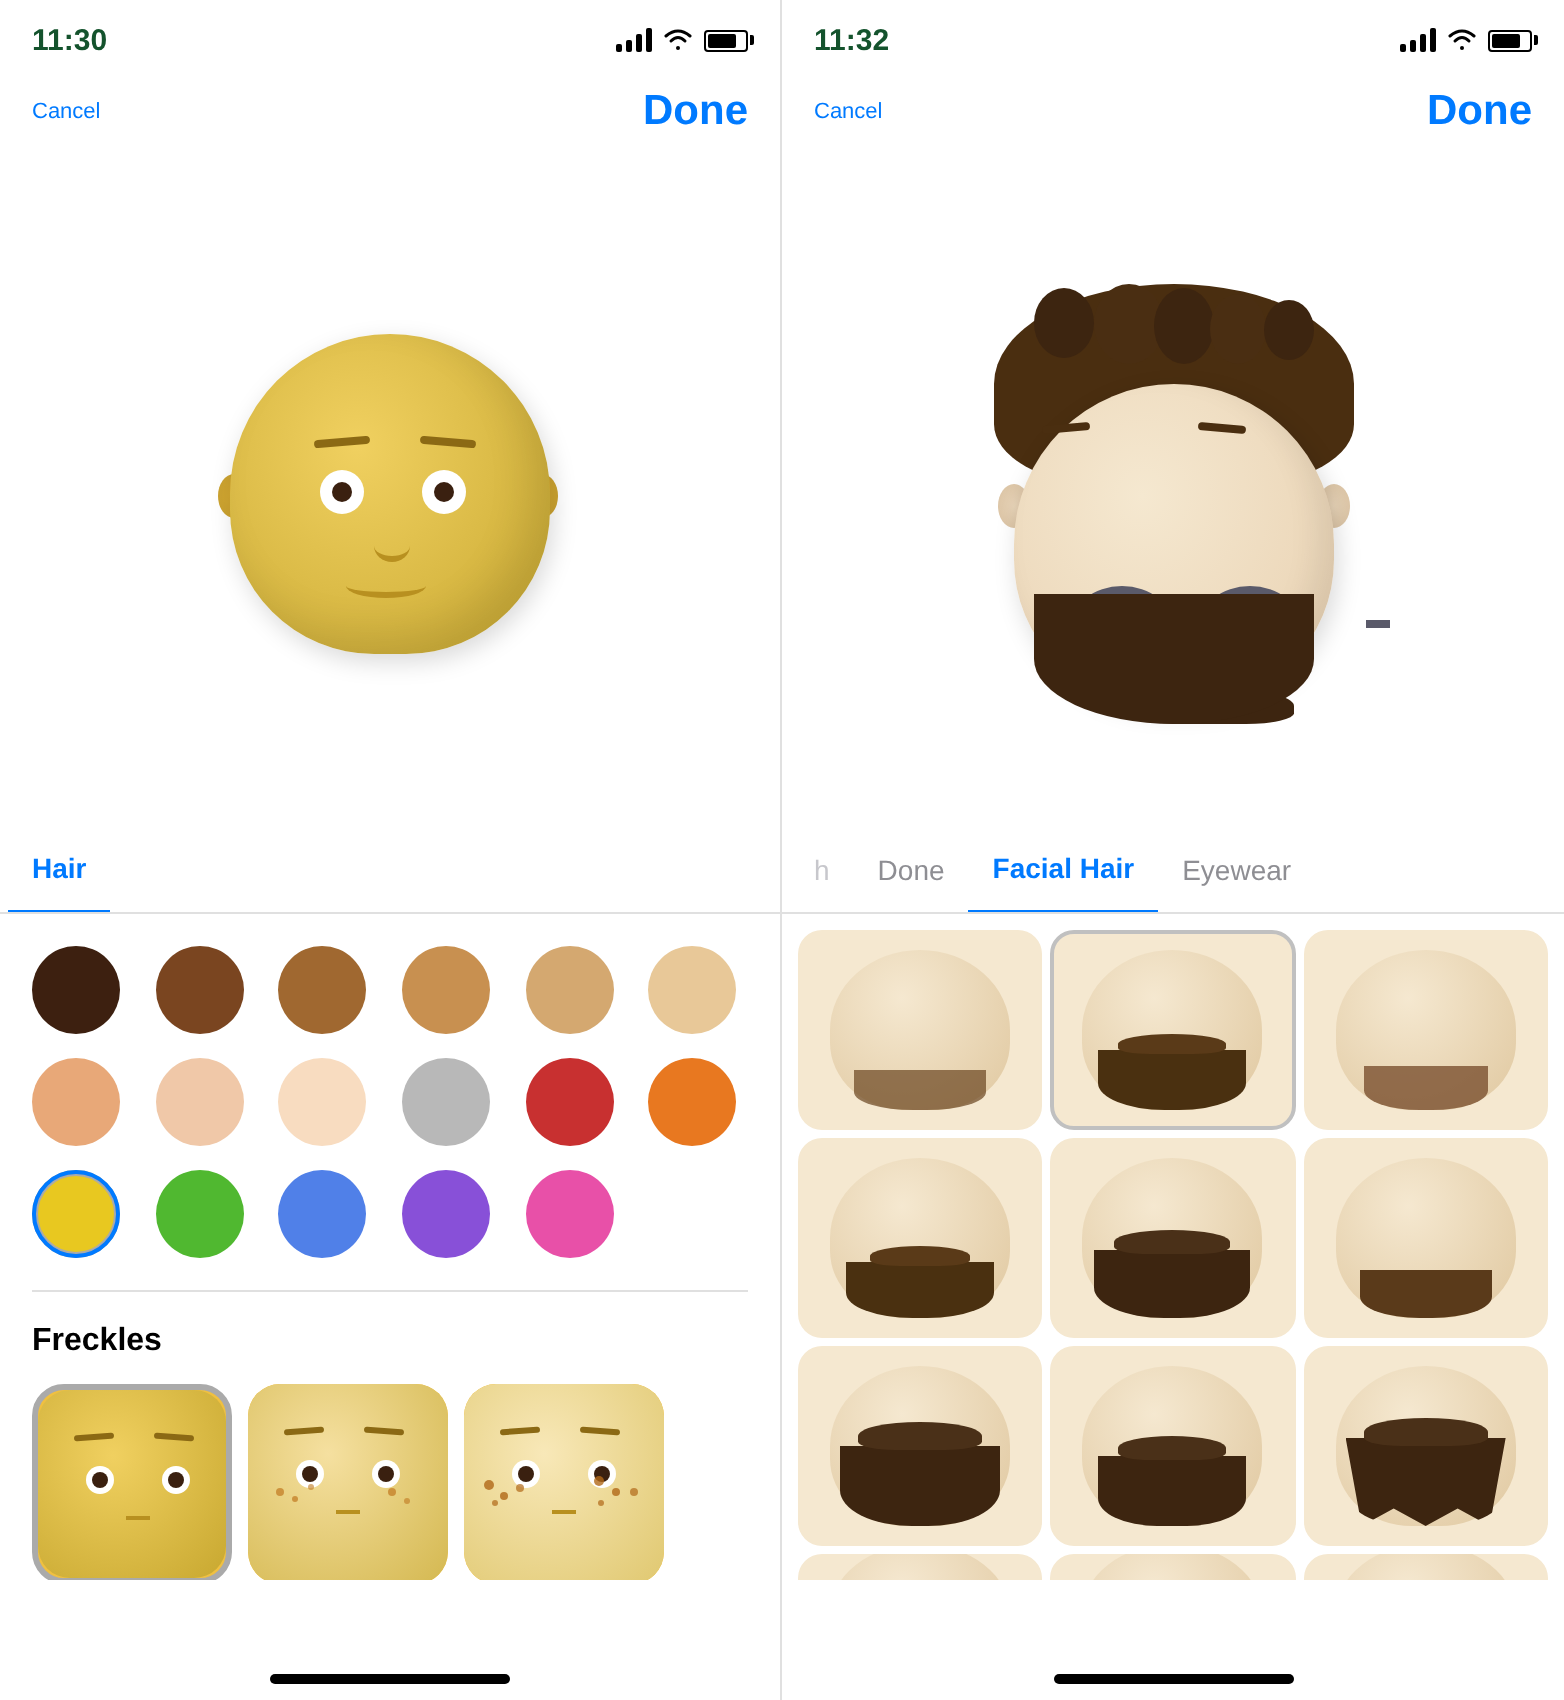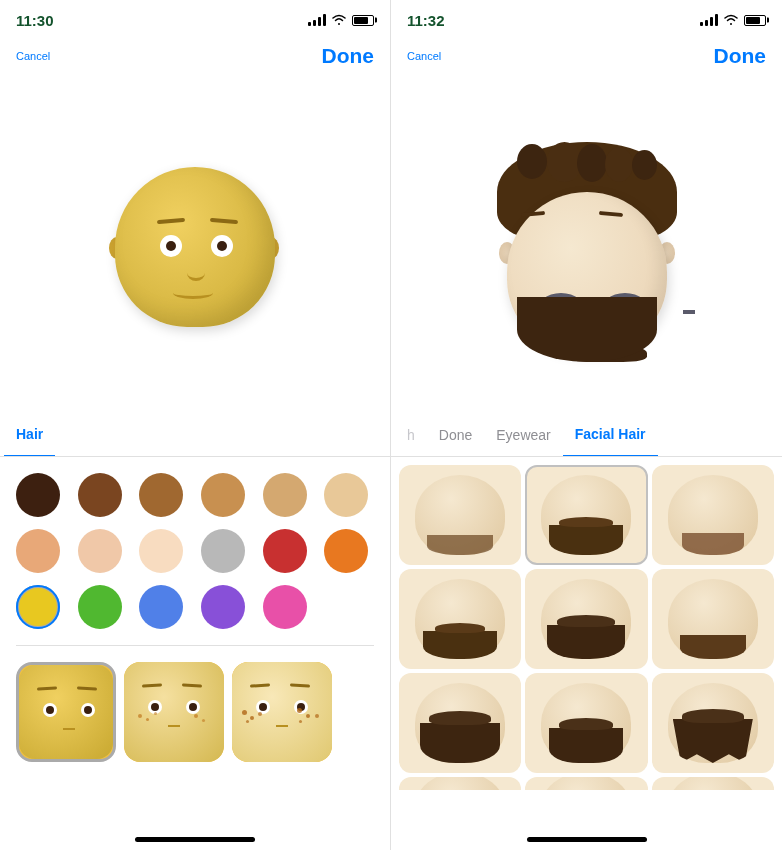--- a/index.html
+++ b/index.html
@@ -681,20 +681,21 @@
 
       <div class="color-swatch selected-light" style="background:#e8c820; border: 3px solid #aaa;"></div>
       <div class="color-swatch" style="background:#50b830;"></div>
       <div class="color-swatch" style="background:#5080e8;"></div>
       <div class="color-swatch" style="background:#8850d8;"></div>
       <div class="color-swatch" style="background:#e850a8;"></div>
     </div>
 
     <div class="divider"></div>
 
+    <div class="section-label">Freckles</div>
 
     <div class="freckles-grid">
 
       <div class="freckle-item selected-freckle">
         <div class="freckle-face">
           <div class="tiny-eye-l"></div>
           <div class="tiny-eye-r"></div>
           <div class="tiny-nose"></div>
 
           <div style="position:absolute;top:22px;left:18px;width:20px;height:3px;background:#8B6914;border-radius:2px;transform:rotate(-4deg);"></div>
@@ -817,25 +818,25 @@
     </div>
   </div>
 
   <div class="tabs-bar">
     <div class="tab-item partial">
       <span>h</span>
     </div>
     <div class="tab-item">
       <span>Done</span>
     </div>
+    <div class="tab-item active">
+      <span>Facial Hair</span>
+    </div>
     <div class="tab-item">
       <span>Eyewear</span>
-    </div>
-    <div class="tab-item active">
-      <span>Facial Hair</span>
     </div>
   </div>
 
   <div class="content-area">
     <div class="facial-hair-grid">
 
       <div class="fh-item">
         <div class="fh-face">
           <div style="position:absolute;bottom:0;left:12px;right:12px;height:20px;background:#6a4420;border-radius:0 0 45% 45%;opacity:0.7;"></div>
         </div>

